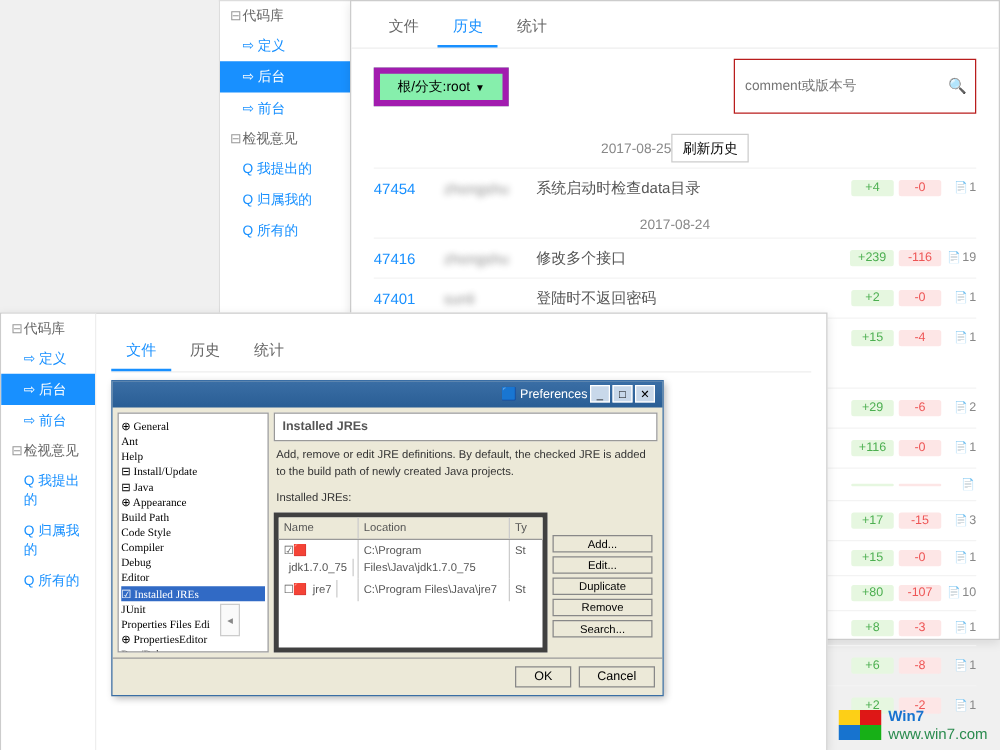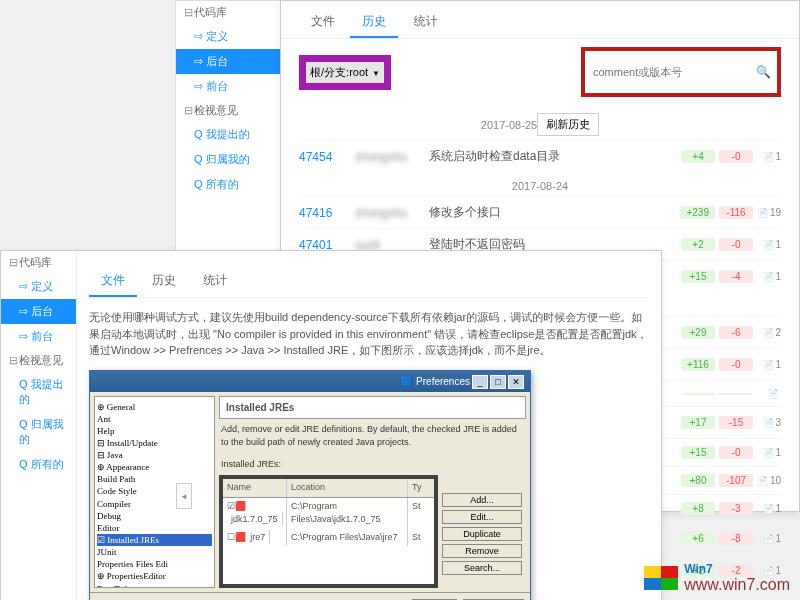--- a/index.html
+++ b/index.html
@@ -8,23 +8,23 @@
 .sidebar-back{position:absolute;left:175px;top:0;width:105px;height:510px;background:#fff;border:1px solid #ddd;border-right:none}
 .sidebar-front{width:75px;float:left;background:#fff;border-right:1px solid #eee;height:100%}
 .sidebar .section{padding:4px 8px;color:#666;font-size:11px}
 .sidebar .item{padding:5px 8px 5px 18px;color:#1890ff;cursor:pointer;font-size:11px}
 .sidebar .item.active{background:#1890ff;color:#fff}
 .sidebar .toggle{display:inline-block;width:8px;color:#999;margin-right:2px}
 .tabs{border-bottom:1px solid #eee;padding:6px 18px 0}
 .tab{display:inline-block;padding:6px 12px;color:#666;cursor:pointer;font-size:12px}
 .tab.active{color:#1890ff;border-bottom:2px solid #1890ff}
 .toolbar{padding:8px 18px;display:flex;justify-content:space-between;align-items:center}
-.branch-sel{border:7px solid #a21caf;padding:3px 4px;font-size:11px;background:#e5e5e5;cursor:pointer}
+.branch-sel{border:5px solid #a21caf;padding:3px 14px;font-size:11px;background:#86efac;cursor:pointer}
 .branch-sel .caret{font-size:8px;margin-left:4px}
-.searchbox{border:4px solid #b91c1c;padding:14px 6px;width:180px;display:flex;align-items:flex-start}
+.searchbox{border:1px solid #b91c1c;padding:14px 6px;width:180px;display:flex;align-items:flex-start}
 .searchbox input{border:none;outline:none;font-size:11px;flex:1;color:#999}
 .searchbox .mag{font-size:12px}
 .content{padding:0 18px}
 .date-row{color:#888;padding:8px 0 4px;font-size:11px;display:flex;justify-content:center;align-items:center}
 .refresh-btn{border:1px solid #ccc;padding:3px 8px;background:#fff;font-size:11px;cursor:pointer}
 .commit{display:flex;align-items:center;padding:7px 0;border-top:1px solid #f3f3f3;gap:14px}
 .cid{color:#1890ff;width:42px;cursor:pointer}
 .author{width:60px;color:transparent;text-shadow:0 0 5px rgba(0,0,0,.45);user-select:none}
 .msg{flex:1;color:#555;white-space:nowrap;overflow:hidden;text-overflow:ellipsis}
 .badges{display:flex;gap:4px;align-items:center}
@@ -52,21 +52,21 @@
 .pref-th span:nth-child(1),.pref-tr span:nth-child(1){width:55px;border-right:1px solid #ccc}
 .pref-th span:nth-child(2),.pref-tr span:nth-child(2){flex:1;border-right:1px solid #ccc}
 .pref-th span:nth-child(3),.pref-tr span:nth-child(3){width:18px}
 .pref-tr{display:flex}
 .pref-btns{width:80px;margin:18px 4px 0 4px}
 .pref-btns button{display:block;width:100%;margin-bottom:3px;font-size:9px;padding:1px 0;background:#ece9d8;border:1px solid #888}
 .pref-footer{display:flex;justify-content:flex-end;padding:6px;gap:6px;border-top:1px solid #999}
 .pref-footer button{font-size:10px;padding:2px 14px;background:#ece9d8;border:1px solid #888}
 .watermark{position:absolute;right:10px;bottom:6px;display:flex;align-items:center;gap:6px;opacity:.9}
 .wm-flag{width:34px;height:24px;background:conic-gradient(#d00 0 25%,#0a0 0 50%,#06c 0 75%,#fc0 0)}
-.wm-text{font-size:16px;color:#7f1d1d}
+.wm-text{font-size:12px;color:#15803d}
 .collapse-stub{position:absolute;left:176px;top:483px;width:14px;height:24px;border:1px solid #ccc;background:#fafafa;font-size:9px;text-align:center;line-height:24px;color:#888}
 </style>
 </head>
 <body>
 
 <div class="sidebar sidebar-back">
   <div class="section"><span class="toggle">⊟</span><span>代码库</span></div>
   <div class="item"><span>⇨ </span><span>定义</span></div>
   <div class="item active"><span>⇨ </span><span>后台</span></div>
   <div class="item"><span>⇨ </span><span>前台</span></div>
@@ -246,21 +246,20 @@
     <div class="item">Q <span>我提出的</span></div>
     <div class="item">Q <span>归属我的</span></div>
     <div class="item">Q <span>所有的</span></div>
   </div>
   <div class="front-main">
     <div class="tabs" style="padding-left:0">
       <span class="tab active">文件</span>
       <span class="tab">历史</span>
       <span class="tab">统计</span>
     </div>
-    <p>无论使用哪种调试方式，建议先使用build dependency-source下载所有依赖jar的源码，调试的时候会方便一些。如果启动本地调试时，出现 "No compiler is provided in this environment" 错误，请检查eclipse是否配置是否配置jdk，通过Window &gt;&gt; Prefrences &gt;&gt; Java &gt;&gt; Installed JRE，如下图所示，应该选择jdk，而不是jre。</p>
     <div class="pref-dialog">
       <div class="pref-title">
         <span>🟦 <span>Preferences</span></span>
         <span class="wbtns"><span>_</span><span>□</span><span>✕</span></span>
       </div>
       <div class="pref-body">
         <div class="pref-tree" id="pref-tree">
               <div>⊕ General</div>
               <div>  Ant</div>
               <div>  Help</div>

